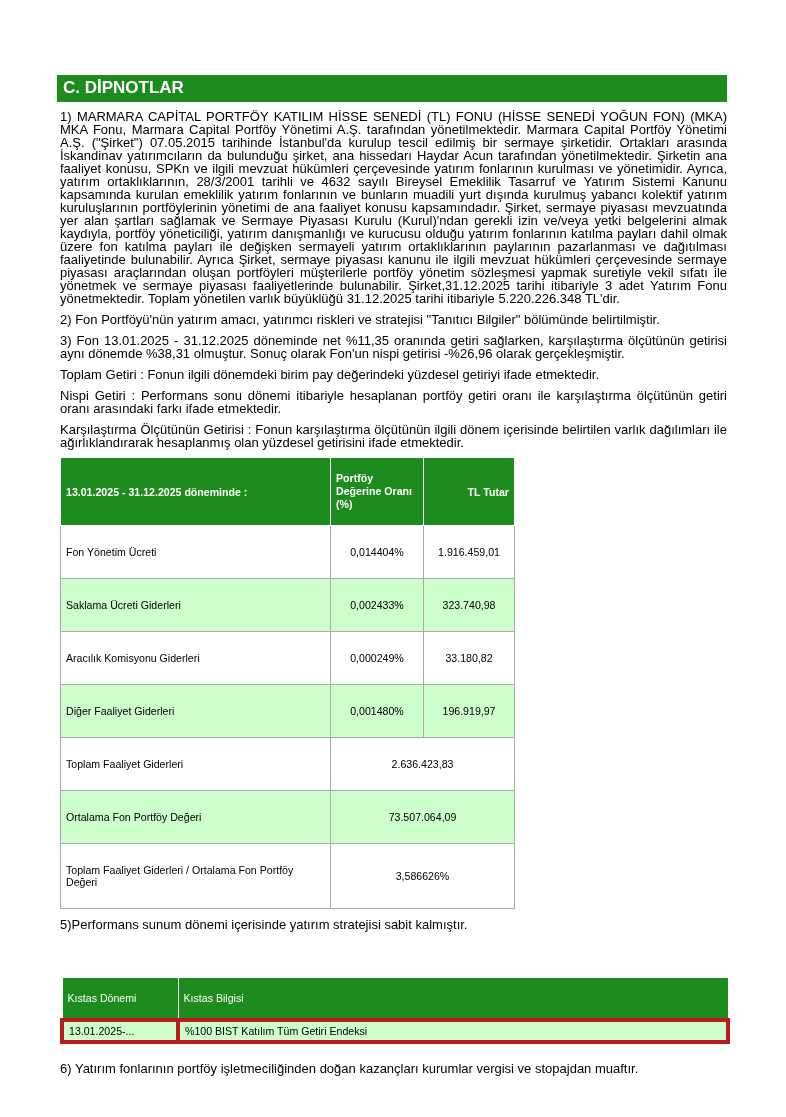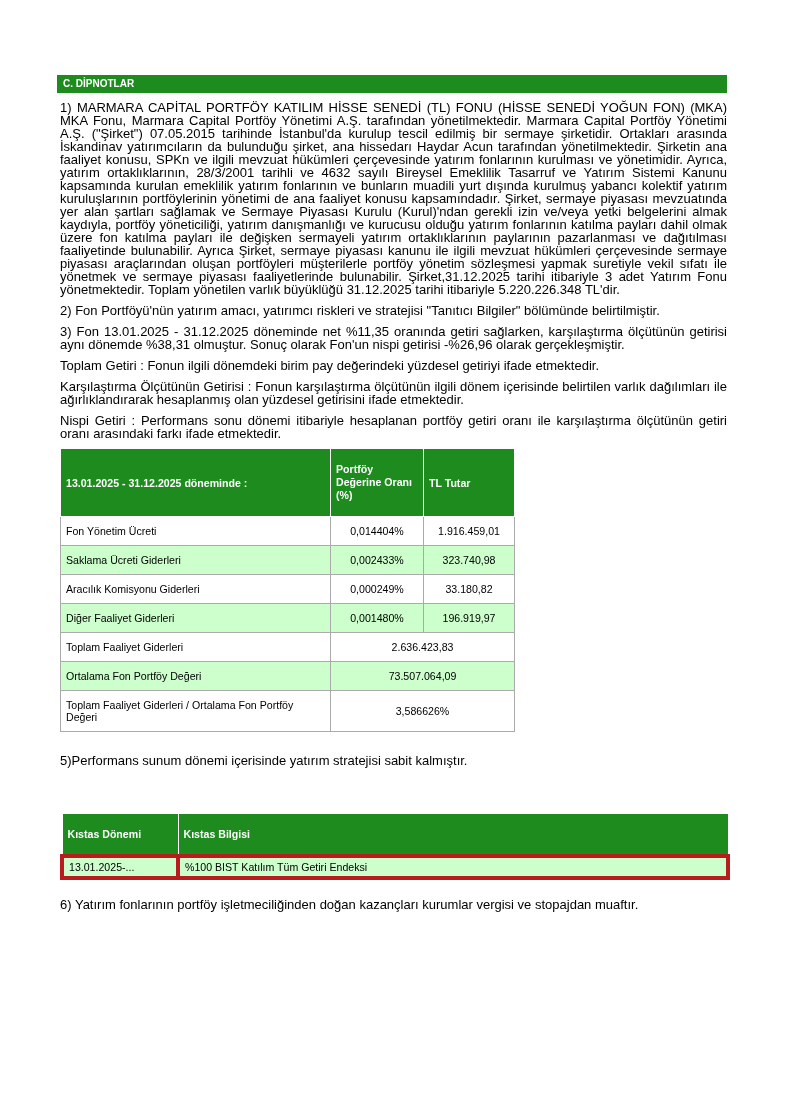--- a/index.html
+++ b/index.html
@@ -15,21 +15,21 @@
   .content {
     position: absolute;
     left: 57px;
     top: 75px;
     width: 670px;
   }
   .section-bar {
     background: #1e8b1e;
     color: #ffffff;
     font-weight: bold;
-    font-size: 10px;
+    font-size: 17px;
     padding: 3px 6px 4px 6px;
     margin-bottom: 8px;
   }
   .para {
     font-size: 13px;
     line-height: 13px;
     text-align: justify;
     margin: 0 0 8px 0;
     padding-left: 3px;
   }
@@ -44,74 +44,74 @@
     background: #1e8b1e;
     color: #ffffff;
     font-weight: bold;
     border: 1px solid #ffffff;
     padding: 14px 5px;
     height: 36px;
     font-size: 10.6px;
   }
   .expense-table th.c1 { width: 270px; text-align: left; vertical-align: middle; }
   .expense-table th.c2 { width: 93px;  text-align: left; vertical-align: middle; line-height: 13px; }
-  .expense-table th.c3 { width: 91px;  text-align: left; vertical-align: middle; }
+  .expense-table th.c3 { width: 91px;  text-align: right; vertical-align: middle; }
   .expense-table td {
     border: 1px solid #aaaaaa;
-    padding: 8px 5px;
+    padding: 20px 5px;
     height: 18px;
     vertical-align: middle;
     background: #ffffff;
   }
   .expense-table tbody tr:nth-child(even) td { background: #ccffcc; }
   .expense-table td.num { text-align: center; }
   .expense-table td.center { text-align: center; }
   
   .benchmark-table {
     width: 670px;
     margin: 46px 0 0 3px;
     font-size: 10.6px;
   }
   .benchmark-table th {
     background: #1e8b1e;
     color: #ffffff;
-    font-weight: bold;
+    font-weight: normal;
     border: 1px solid #ffffff;
     text-align: left;
     padding: 14px 5px;
     height: 36px;
     vertical-align: middle;
   }
   .benchmark-table th.p { width: 116px; }
   .benchmark-table td {
     background: #ccffcc;
     border: 4px solid #b91c1c;
     padding: 3px 5px;
     height: 19px;
     vertical-align: middle;
   }
-  .after-table-note { margin-top: 22px; }
+  .after-table-note { margin-top: 9px; }
   .last-note { margin-top: 18px; }
 </style>
 </head>
 <body>
 
 <div class="page">
   <div class="content">
 
     <div class="section-bar">
       <span>C. DİPNOTLAR</span>
     </div>
 
     <p class="para">1) MARMARA CAPİTAL PORTFÖY KATILIM HİSSE SENEDİ (TL) FONU (HİSSE SENEDİ YOĞUN FON) (MKA) MKA Fonu, Marmara Capital Portföy Yönetimi A.Ş. tarafından yönetilmektedir. Marmara Capital Portföy Yönetimi A.Ş. ("Şirket") 07.05.2015 tarihinde İstanbul'da kurulup tescil edilmiş bir sermaye şirketidir. Ortakları arasında İskandinav yatırımcıların da bulunduğu şirket, ana hissedarı Haydar Acun tarafından yönetilmektedir.  Şirketin ana faaliyet konusu, SPKn ve ilgili mevzuat hükümleri çerçevesinde yatırım fonlarının kurulması ve yönetimidir. Ayrıca, yatırım ortaklıklarının, 28/3/2001 tarihli ve 4632 sayılı Bireysel Emeklilik Tasarruf ve Yatırım Sistemi Kanunu kapsamında kurulan emeklilik yatırım fonlarının ve bunların muadili yurt dışında kurulmuş yabancı kolektif yatırım kuruluşlarının portföylerinin yönetimi de ana faaliyet konusu kapsamındadır.  Şirket, sermaye piyasası mevzuatında yer alan şartları sağlamak ve Sermaye Piyasası Kurulu (Kurul)'ndan gerekli izin ve/veya yetki belgelerini almak kaydıyla, portföy yöneticiliği, yatırım danışmanlığı ve kurucusu olduğu yatırım fonlarının katılma payları dahil olmak üzere fon katılma payları ile değişken sermayeli yatırım ortaklıklarının paylarının pazarlanması ve dağıtılması faaliyetinde bulunabilir. Ayrıca Şirket, sermaye piyasası kanunu ile ilgili mevzuat hükümleri çerçevesinde sermaye piyasası araçlarından oluşan portföyleri müşterilerle portföy yönetim sözleşmesi yapmak suretiyle vekil sıfatı ile yönetmek ve sermaye piyasası faaliyetlerinde bulunabilir. Şirket,31.12.2025 tarihi itibariyle 3 adet Yatırım Fonu yönetmektedir. Toplam yönetilen varlık büyüklüğü 31.12.2025 tarihi itibariyle 5.220.226.348  TL'dir.</p>
     <p class="para">2) Fon Portföyü'nün yatırım amacı, yatırımcı riskleri ve stratejisi "Tanıtıcı Bilgiler" bölümünde belirtilmiştir.</p>
     <p class="para">3) Fon 13.01.2025 - 31.12.2025 döneminde net %11,35 oranında getiri sağlarken, karşılaştırma ölçütünün getirisi aynı dönemde %38,31 olmuştur. Sonuç olarak Fon'un nispi getirisi -%26,96 olarak gerçekleşmiştir.</p>
     <p class="para">Toplam Getiri : Fonun ilgili dönemdeki birim pay değerindeki yüzdesel getiriyi ifade etmektedir.</p>
+    <p class="para">Nispi Getiri : Performans sonu dönemi itibariyle hesaplanan portföy getiri oranı ile karşılaştırma ölçütünün getiri oranı arasındaki farkı ifade etmektedir.</p>
     <p class="para">Karşılaştırma Ölçütünün Getirisi : Fonun karşılaştırma ölçütünün ilgili dönem içerisinde belirtilen varlık dağılımları ile ağırlıklandırarak hesaplanmış olan yüzdesel getirisini ifade etmektedir.</p>
-    <p class="para">Nispi Getiri : Performans sonu dönemi itibariyle hesaplanan portföy getiri oranı ile karşılaştırma ölçütünün getiri oranı arasındaki farkı ifade etmektedir.</p>
 
     <table class="expense-table">
       <thead>
         <tr>
           <th class="c1">13.01.2025 - 31.12.2025 döneminde :</th>
           <th class="c2">Portföy Değerine Oranı (%)</th>
           <th class="c3">TL Tutar</th>
         </tr>
       </thead>
       <tbody>

